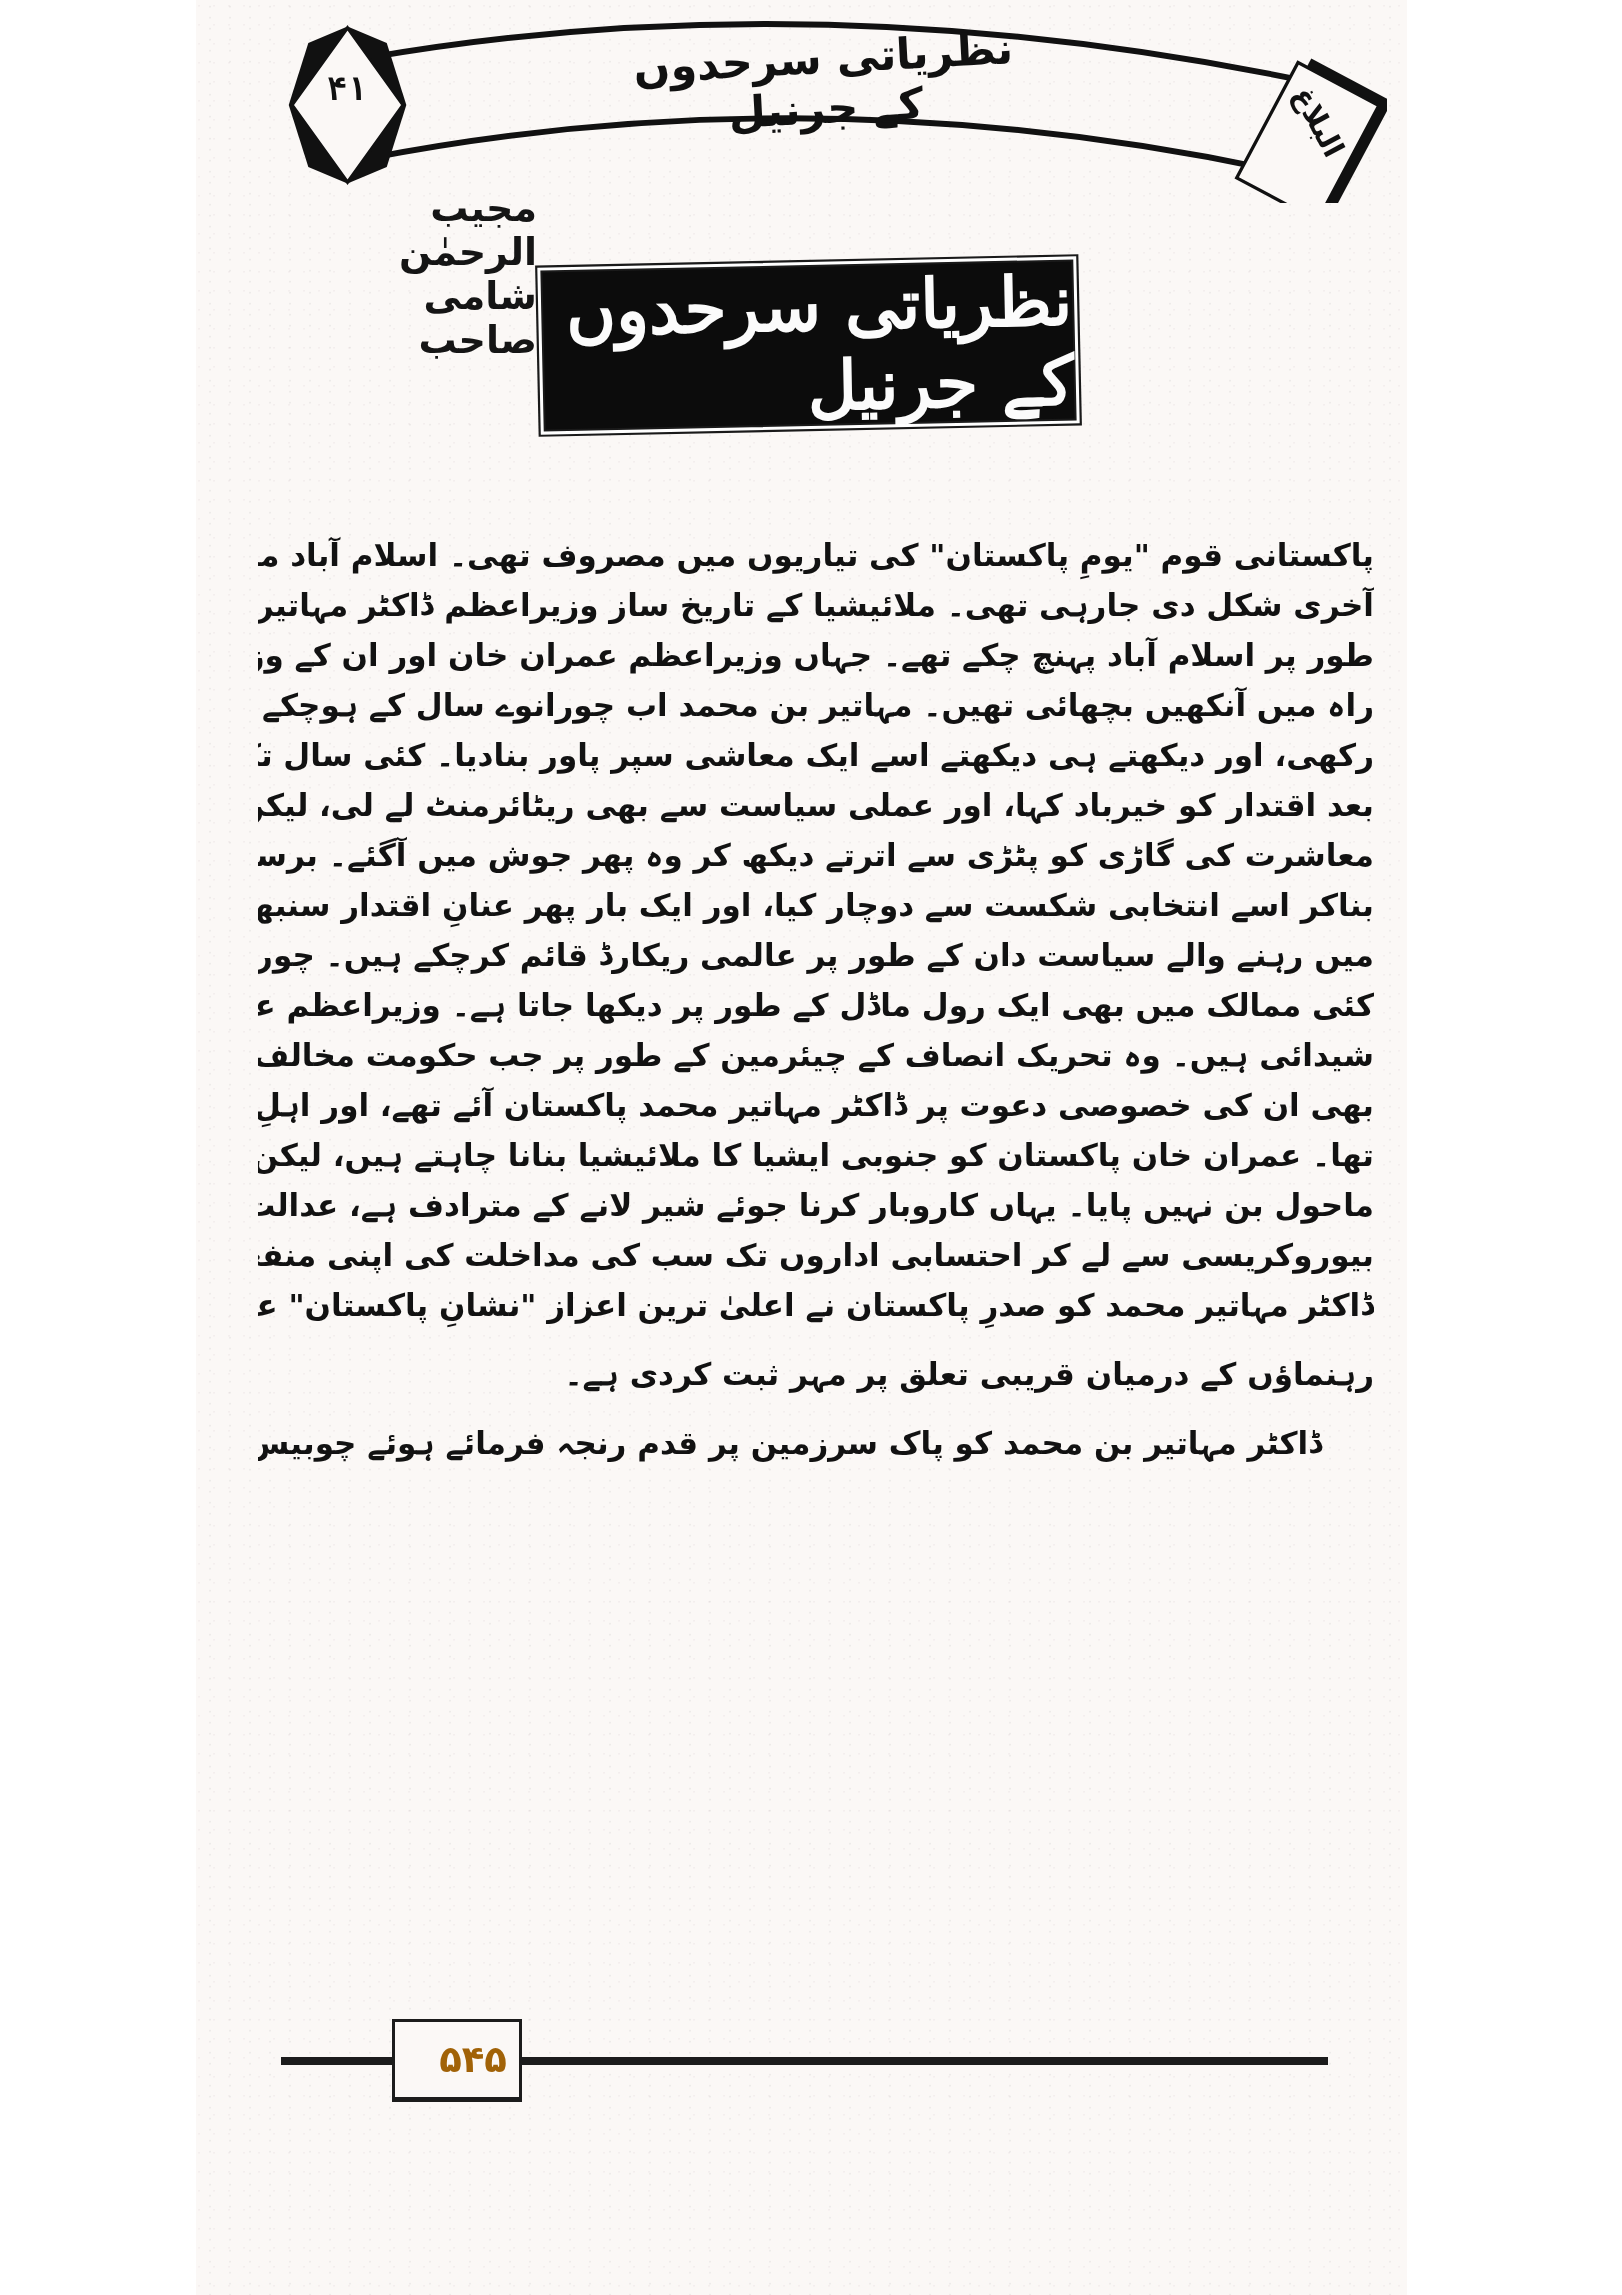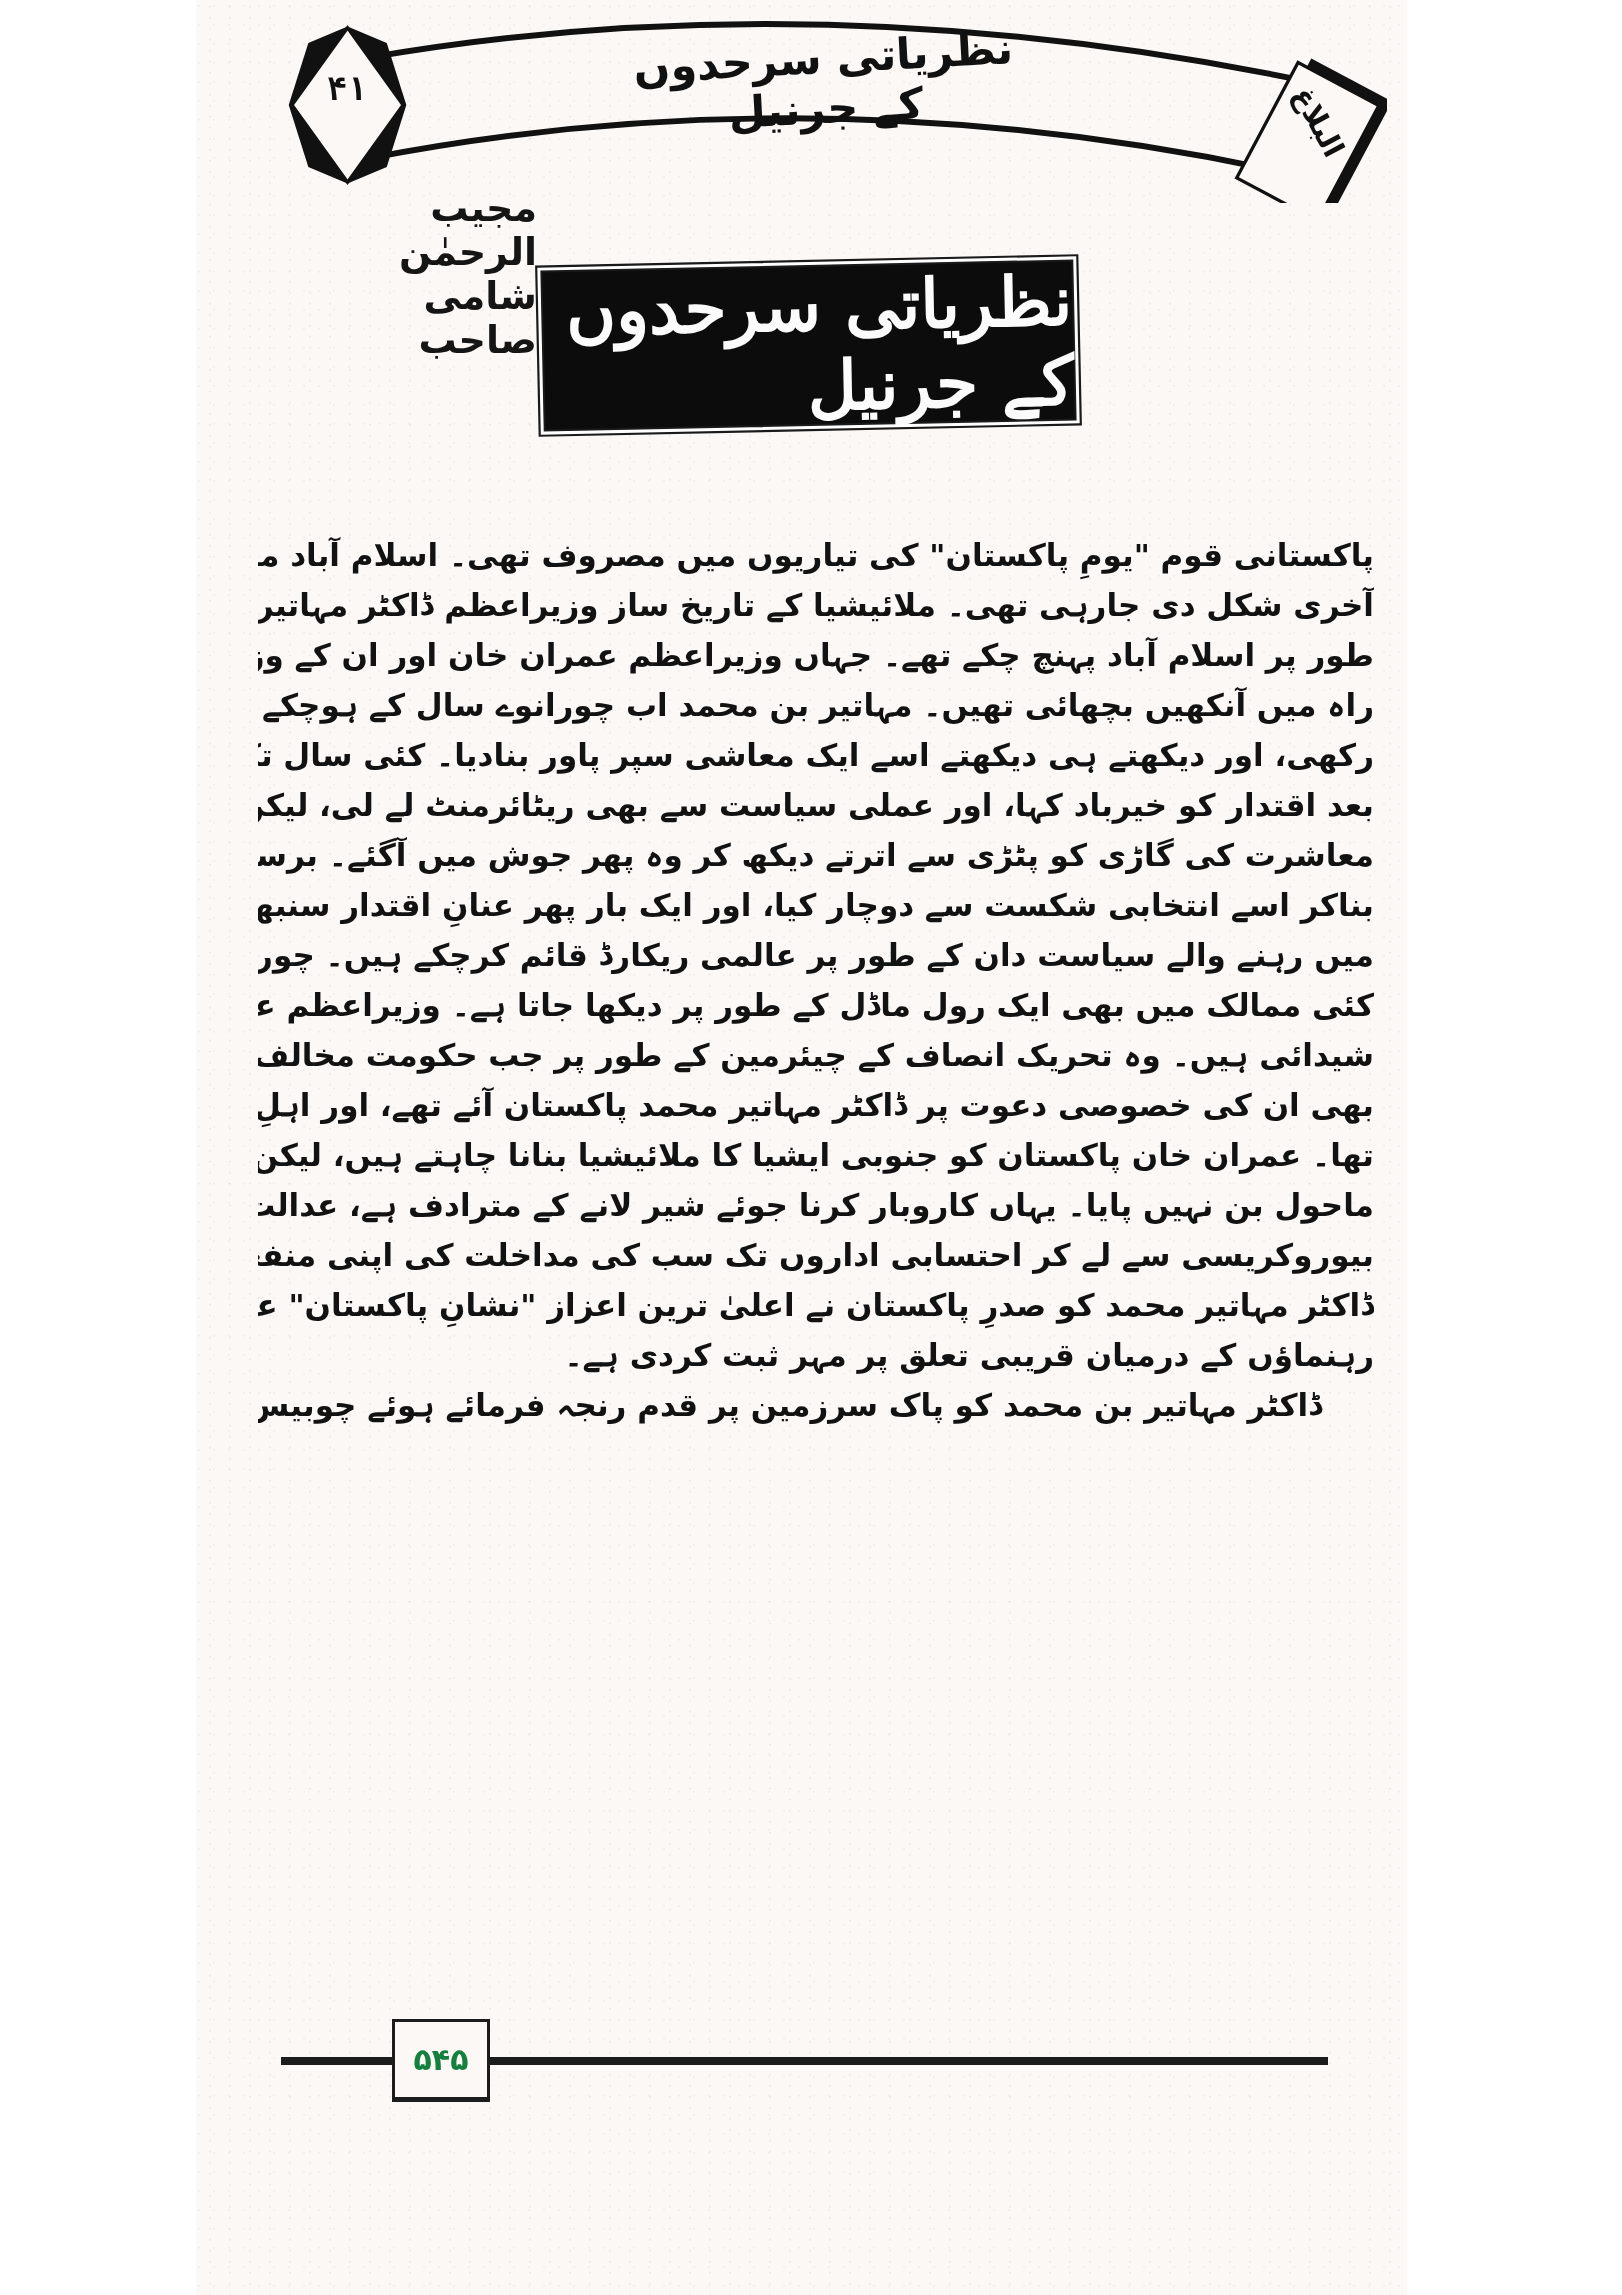--- a/index.html
+++ b/index.html
@@ -51,30 +51,30 @@
     font-family: "DejaVu Serif", serif;
   }
   
   .body-text {
     position: absolute; left: 258px; top: 530px; width: 1116px;
     direction: rtl; text-align: justify; text-align-last: right;
     font-size: 31px; line-height: 50px; color: #121212; font-weight: bold;
   }
   .body-text p { margin: 0; }
   .body-text .line { display: block; text-align: justify; text-align-last: justify; white-space: nowrap; overflow: hidden; }
-  .body-text .line.last { text-align-last: right; }
+  .body-text .line.last { text-align-last: right; margin-top: 19px; }
   .body-text .indent { padding-right: 52px; }
   
   .footer { position: absolute; left: 281px; top: 2019px; width: 1047px; height: 98px; }
   .footer-rule { position: absolute; left: 0; right: 0; top: 38px; height: 7.9px; background: #1c1c1c; }
   .footer-page {
     position: absolute; left: 111px; top: 0; width: 92px; height: 75px;
     background: #fbf8f6; border: 3.3px solid #1c1c1c; border-bottom-width: 5.9px;
     display: flex; align-items: center; justify-content: center;
-    font-size: 30px; font-weight: bold; color: #15803d;
+    font-size: 37px; font-weight: bold; color: #a16207; padding-left: 32px;
   }
   .footer-date {
     position: absolute; left: 667px; top: 0; width: 353px; height: 88px;
     background: #fbf8f6; border: 3.3px solid #1c1c1c; border-bottom-width: 5.9px;
     display: flex; align-items: center; justify-content: center;
     font-size: 41px; font-weight: bold; color: #151515; direction: rtl;
   }
 </style>
 </head>
 <body>

